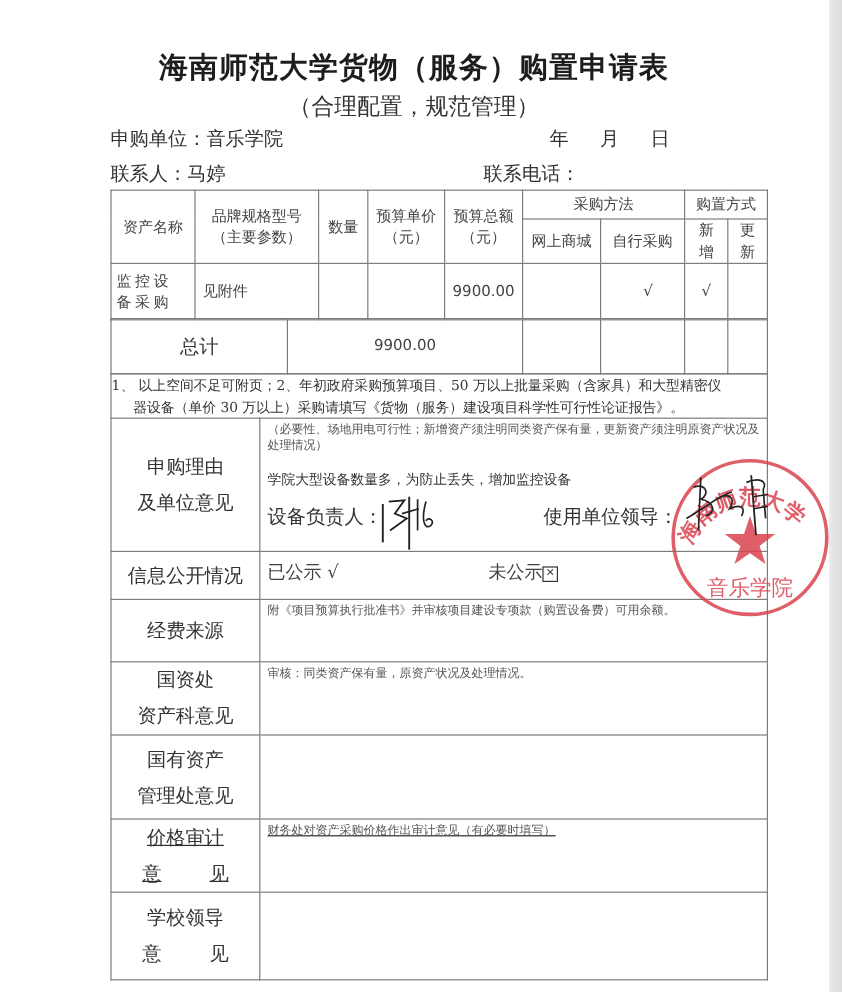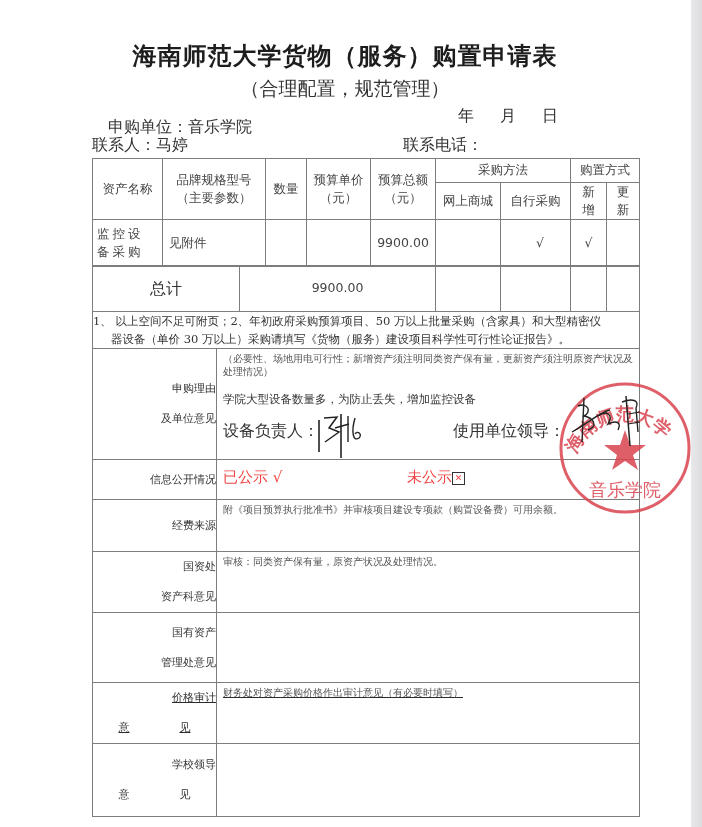--- a/index.html
+++ b/index.html
@@ -36,46 +36,46 @@
   .num { font-family:"DejaVu Sans","Liberation Sans",sans-serif; font-size:12.5px; color:#222; }
   .check { font-size:12px; color:#333; }
 
   table.lower { position:absolute; left:92px; top:311px; width:547px; border-collapse:collapse; table-layout:fixed; }
   table.lower td { border:1px solid #7d7d7d; padding:0; vertical-align:top; color:#333; }
   .note {
     font-size:11.5px; line-height:18px; padding:1px 6px 1px 6px; text-align:left;
   }
   .note .indent { padding-left:18px; display:block; }
   .label-cell {
-    font-size:11px; line-height:30px; text-align:right; vertical-align:middle !important;
+    font-size:16px; line-height:30px; text-align:center; vertical-align:middle !important;
     color:#3a3a3a;
     margin-left:20px;
   }
   .label-spread { display:flex; justify-content:space-between; width:72px; margin:0 auto; }
   .small-hint { font-size:10px; line-height:13px; color:#555; padding:3px 6px 0 6px; }
   .reason { font-size:11.5px; color:#333; padding:14px 6px 0 6px; }
   .sign-line { font-size:16px; color:#333; padding:14px 6px 0 6px; position:relative; height:30px; }
   .sign-line .lead { position:absolute; left:236px; top:14px; }
-  .info-row { font-size:15px; color:#ef4444; padding:8px 6px 0 6px; position:relative; }
+  .info-row { font-size:15px; color:#404040; padding:8px 6px 0 6px; position:relative; }
   .info-row .right { position:absolute; left:190px; top:8px; }
   .boxx { display:inline-block; width:11px; height:11px; border:1px solid #333; font-size:9px; line-height:11px; text-align:center; vertical-align:middle; }
 
   .sig1 { position:absolute; left:315px; top:412px; width:50px; height:48px; }
   .stamp { position:absolute; left:555px; top:378px; width:140px; height:140px; }
   .sig2 { position:absolute; left:570px; top:392px; width:80px; height:60px; }
 </style>
 </head>
 <body>
 
 <div class="side-strip"></div>
 
 <div class="title">海南师范大学货物（服务）购置申请表</div>
 <div class="subtitle">（合理配置，规范管理）</div>
 
-<div class="meta" style="left:108px;top:106px;margin-top:11px;">
+<div class="meta" style="left:92px;top:106px;">
   <span>申购单位：</span><span>音乐学院</span>
 </div>
 <div class="meta" style="left:458px;top:106px;text-align:right;">
   <span>年</span><span class="meta-gap"></span><span>月</span><span class="meta-gap"></span><span>日</span>
 </div>
 <div class="meta" style="left:92px;top:135px;">
   <span>联系人：</span><span>马婷</span>
 </div>
 <div class="meta" style="left:403px;top:135px;">
   <span>联系电话：</span><span></span>

